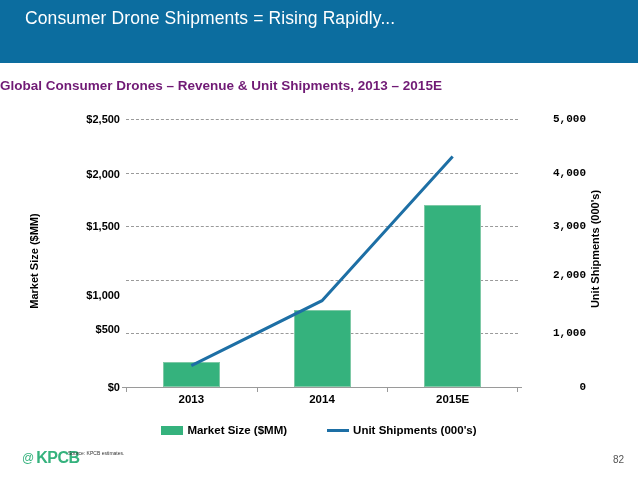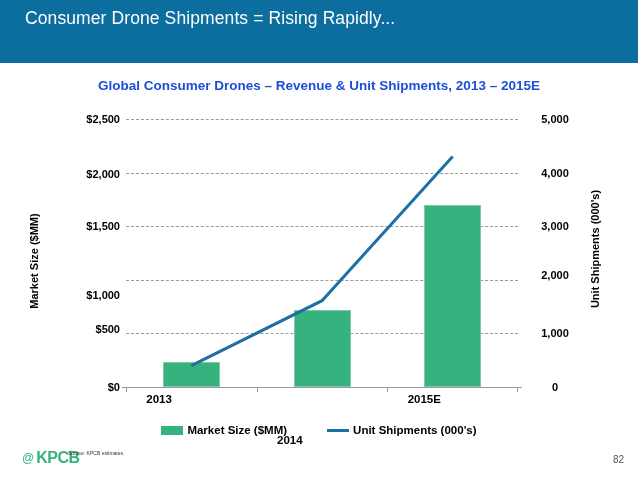--- a/index.html
+++ b/index.html
@@ -29,24 +29,23 @@
     line-height: 25px;
     font-weight: 400;
     letter-spacing: 0.1px;
     white-space: nowrap;
   }
 
   
   #chart-title {
     position: absolute; left: 0; top: 78px;
     width: 638px;
-    text-align: center;
     font-size: 13.5px;
     font-weight: bold;
-    color: #1d4ed8;
+    color: #701a75;
   }
 
   
   #chart {
     position: absolute;
     left: 0; top: 105px;
     width: 638px; height: 320px;
   }
 
   
@@ -79,21 +78,21 @@
   #right-ticks { left: 524px; }
   .tick {
     position: absolute;
     font-size: 11px;
     font-weight: bold;
     color: #000000;
     line-height: 11px;
     width: 62px;
   }
   #left-ticks .tick  { text-align: right; }
-  #right-ticks .tick { text-align: center; }
+  #right-ticks .tick { text-align: right; font-family: Liberation Mono, monospace; }
 
   
   #plot {
     position: absolute;
     left: 126px; top: 14px;
     width: 392px; height: 268px;
   }
   .gridline {
     position: absolute;
     left: 0; width: 392px;
@@ -128,21 +127,21 @@
   #cat-labels {
     position: absolute;
     left: 126px; top: 288px;
     width: 392px; height: 18px;
   }
   .cat-label {
     position: absolute;
     font-size: 11.5px;
     font-weight: bold;
     color: #000000;
-    text-align: left;
+    text-align: center;
     width: 90px;
   }
 
   
   #legend {
     position: absolute;
     left: 0; top: 424px;
     width: 638px;
     display: flex;
     justify-content: center;
@@ -264,21 +263,21 @@
       <div id="tick-marks">
           <div class="tick-mark" style="left: 0px;"></div>
           <div class="tick-mark" style="left: 130.667px;"></div>
           <div class="tick-mark" style="left: 261.333px;"></div>
           <div class="tick-mark" style="left: 391px;"></div>
         </div>
     </div>
 
     <div id="cat-labels">
         <div class="cat-label" style="left: 20.3333px;">2013</div>
-        <div class="cat-label" style="left: 151px; margin-top: 41px;">2014</div>
+        <div class="cat-label" style="left: 151px;">2014</div>
         <div class="cat-label" style="left: 281.667px;">2015E</div>
       </div>
   </div>
 
   <div id="legend">
     <div class="legend-item">
       <span class="legend-swatch-bar"></span>
       <span class="legend-label">Market Size ($MM)</span>
     </div>
     <div class="legend-item">

